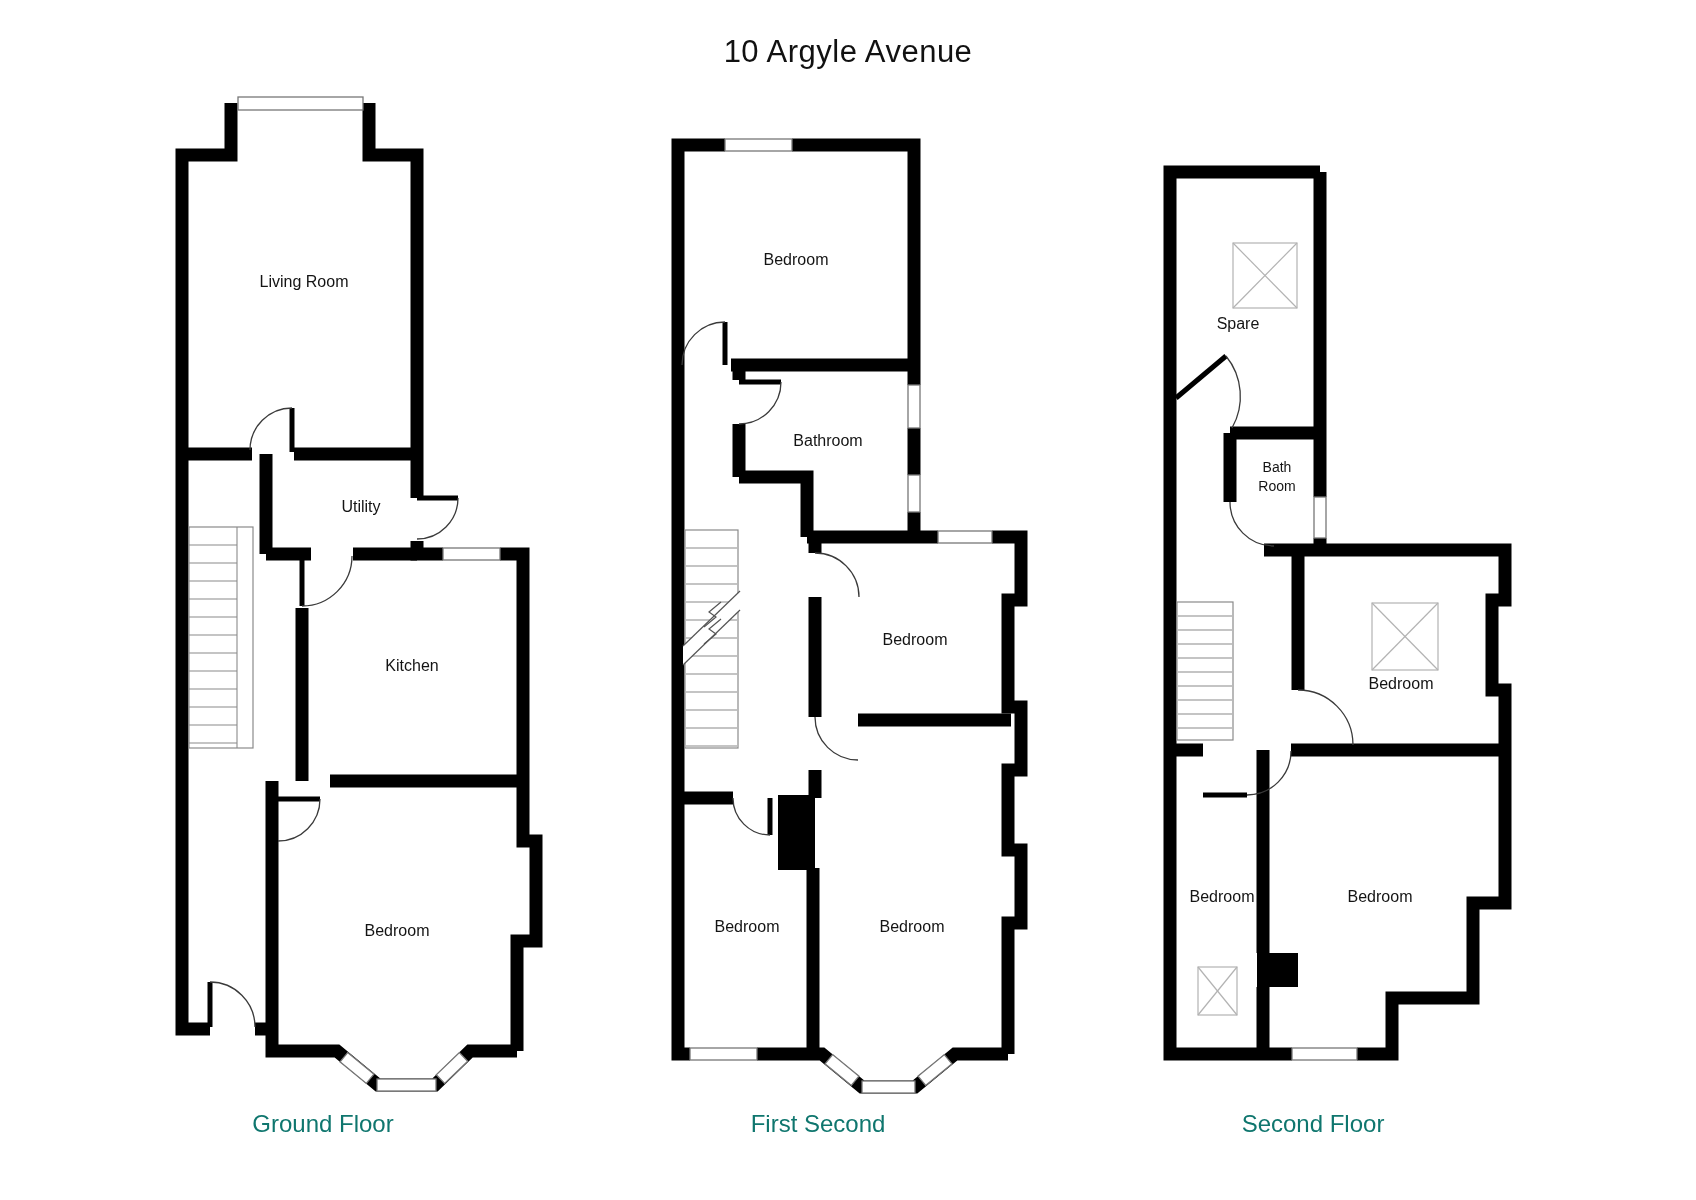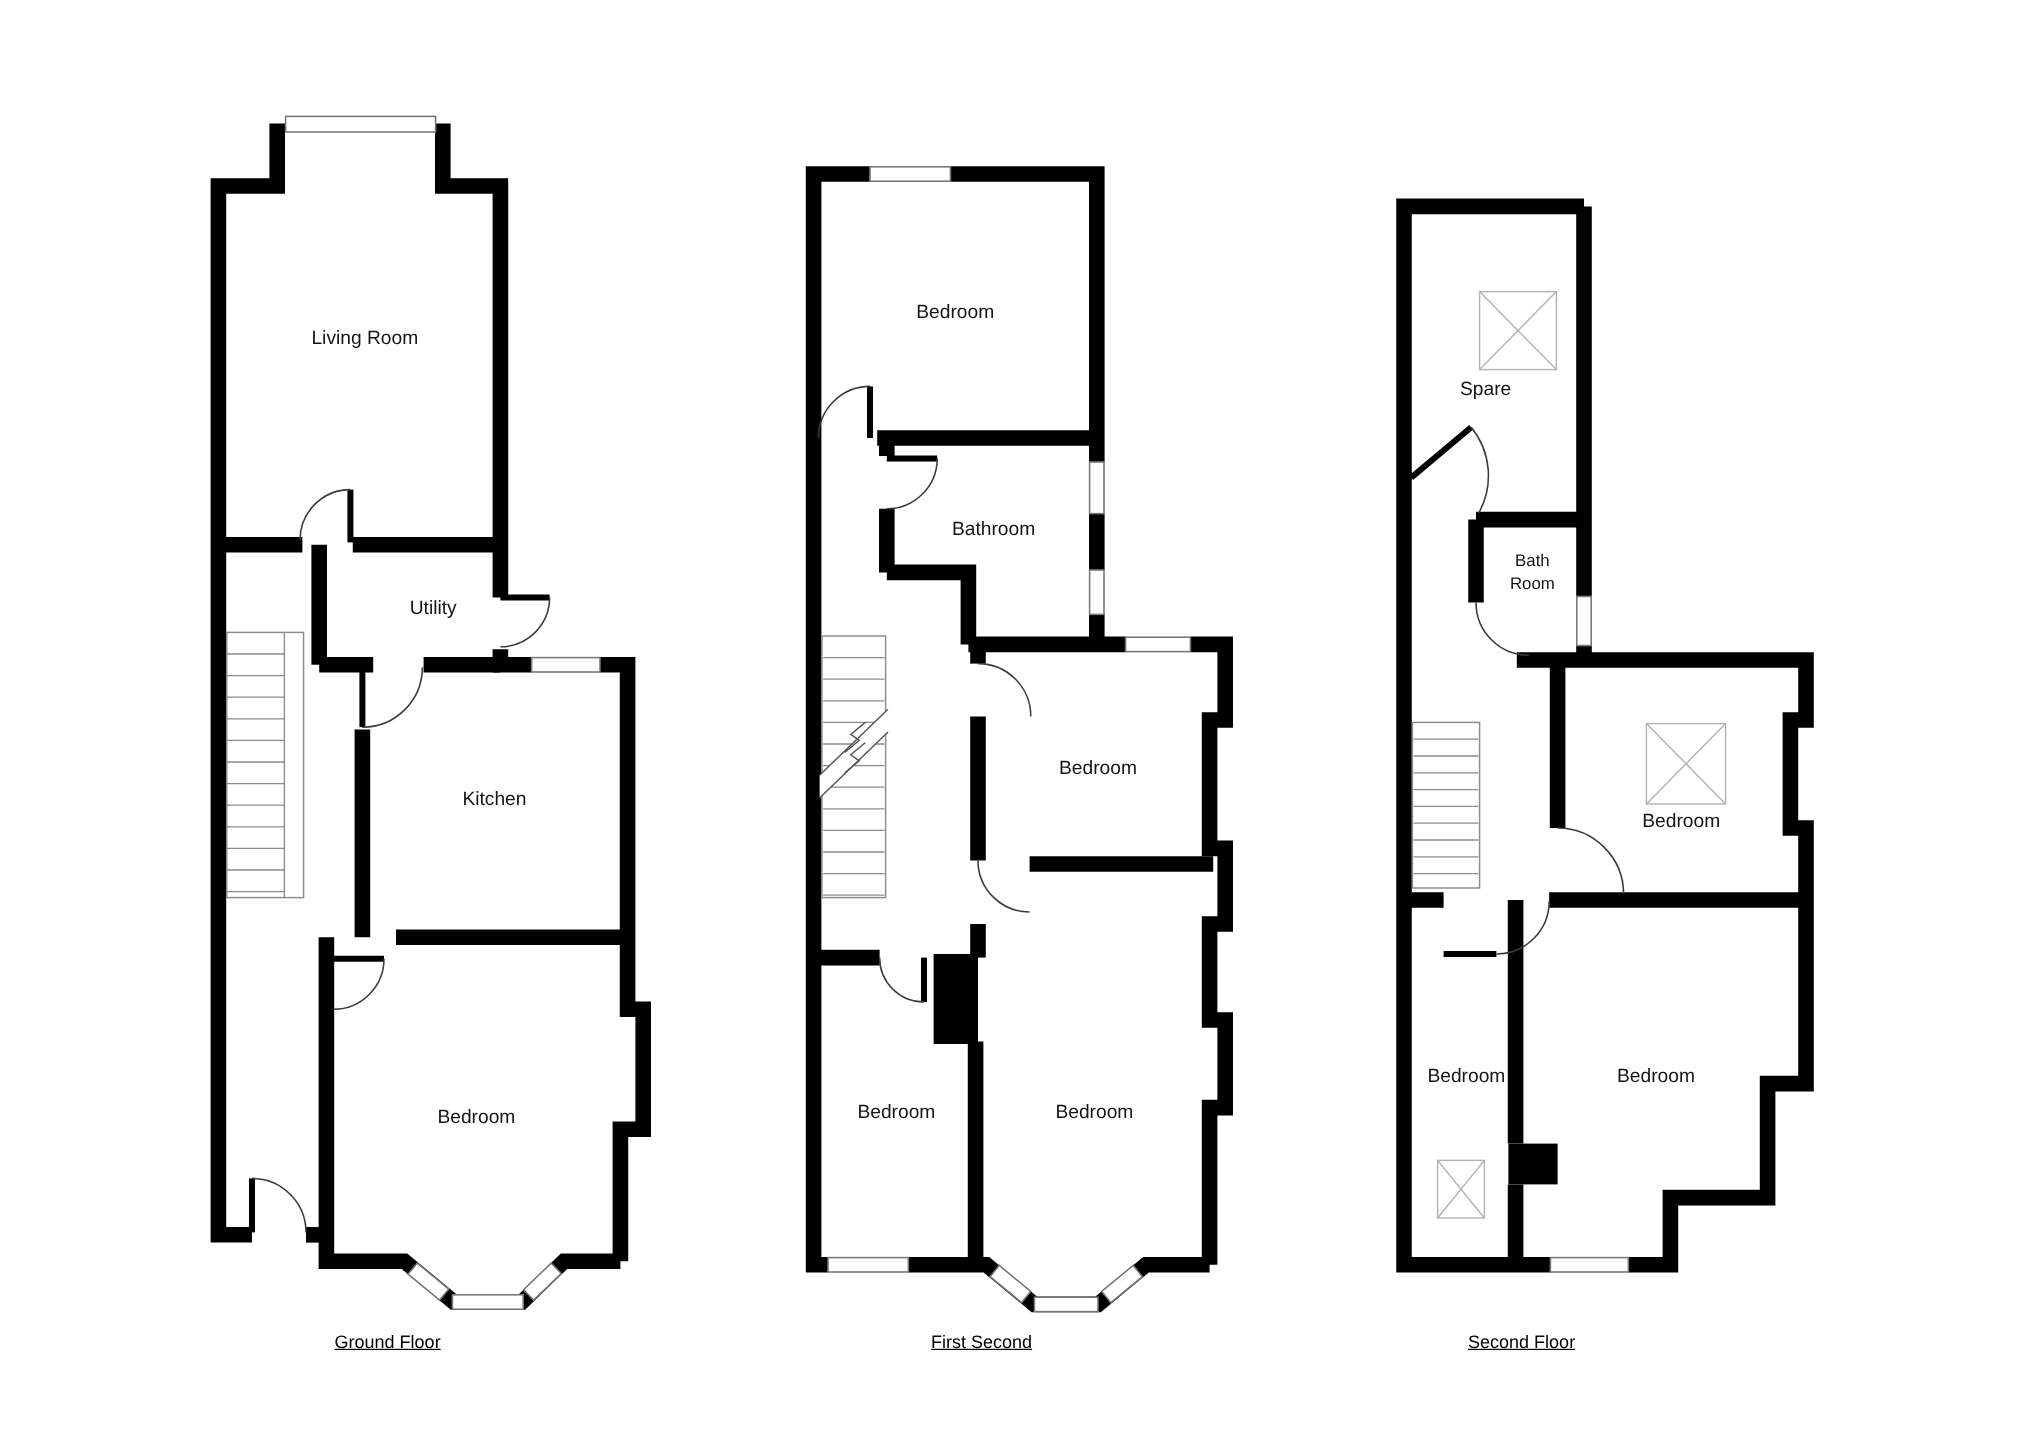--- a/index.html
+++ b/index.html
@@ -1,39 +1,40 @@
 <!DOCTYPE html>
 <html><head>
 <meta charset="utf-8">
 <style>
   html,body{margin:0;padding:0;background:#fff;}
   #canvas{position:relative;width:1696px;height:1200px;background:#ffffff;overflow:hidden;
           font-family:"Liberation Sans", sans-serif;}
   .page-title{position:absolute;top:34px;left:0;width:100%;text-align:center;
               font-size:31px;color:#111;letter-spacing:0.5px;}
   .floor-label{position:absolute;top:1110px;transform:translateX(-50%);
-               font-size:15px;color:#000000;white-space:nowrap;text-decoration:underline;}
+               font-size:24px;color:#0f766e;white-space:nowrap;}
   .plan{position:absolute;}
   svg text{font-family:"Liberation Sans", sans-serif;fill:#141414;}
   .room-label{font-size:16px;text-anchor:middle;}
   .room-label-small{font-size:14px;text-anchor:middle;}
   .wall{stroke:#000;stroke-width:13;fill:none;stroke-linecap:butt;stroke-linejoin:miter;}
   .win{fill:#fff;stroke:#777;stroke-width:1.3;}
   .stair-box{fill:#fff;stroke:#8a8a8a;stroke-width:1.2;}
   .tread{stroke:#8a8a8a;stroke-width:1.1;}
   .arc{stroke:#3a3a3a;stroke-width:1.3;fill:none;}
   .leaf{stroke:#000;stroke-width:5;fill:none;}
   .roof{stroke:#b3b3b3;stroke-width:1.2;fill:none;}
   .brk{stroke:#555;stroke-width:1.2;fill:none;}
 </style>
 </head>
 <body>
 
 <div id="canvas">
 
+  <div class="page-title">10 Argyle Avenue</div>
 
   <svg class="plan" style="left:170px;top:88px" width="380" height="1010" viewBox="170 88 380 1010">
     <g>
       <path class="wall" d="M 231 103 V 155 H 182 V 1029 H 210"></path>
       <path class="wall" d="M 369 103 V 155 H 417 V 498"></path>
       <path class="wall" d="M 417 541 V 554 H 443"></path>
       <path class="wall" d="M 500 554 H 523 V 841 H 536 V 941 H 517 V 1051"></path>
       <path class="wall" d="M 272 781 V 1051 H 337 L 378 1085 H 435 L 470 1051 H 517"></path>
       <path class="wall" d="M 255 1029 H 272"></path>
       <path class="wall" d="M 188 454 H 252"></path>
@@ -219,15 +220,15 @@
       <text class="room-label-small" x="1277" y="472">Bath</text>
       <text class="room-label-small" x="1277" y="491">Room</text>
       <text class="room-label" x="1401" y="689">Bedroom</text>
       <text class="room-label" x="1222" y="902">Bedroom</text>
       <text class="room-label" x="1380" y="902">Bedroom</text>
     </g>
   </svg>
 
   <div class="floor-label" style="left:323px">Ground Floor</div>
   <div class="floor-label" style="left:818px">First Second</div>
-  <div class="floor-label" style="left:1268px">Second Floor</div>
+  <div class="floor-label" style="left:1313px">Second Floor</div>
 
 </div>
 
 </body></html>

